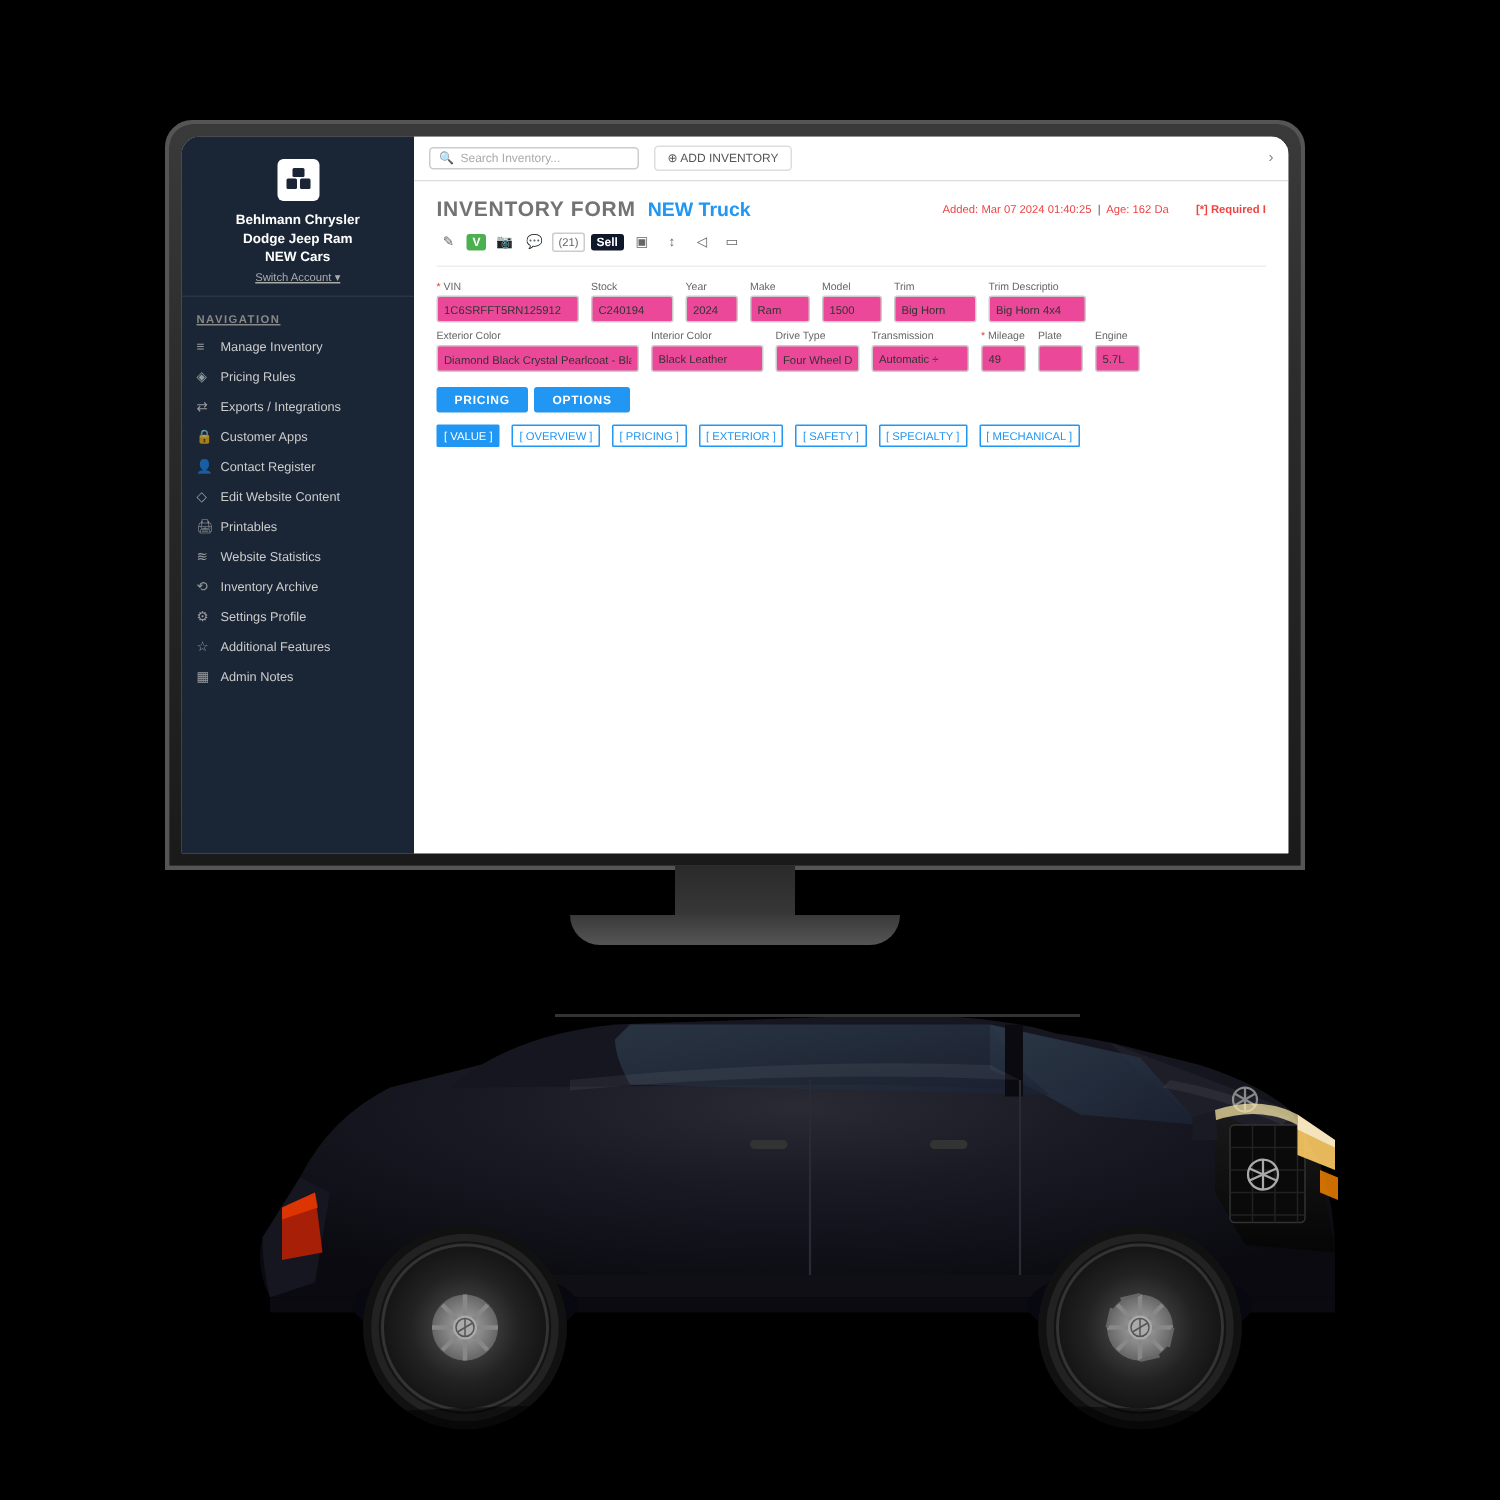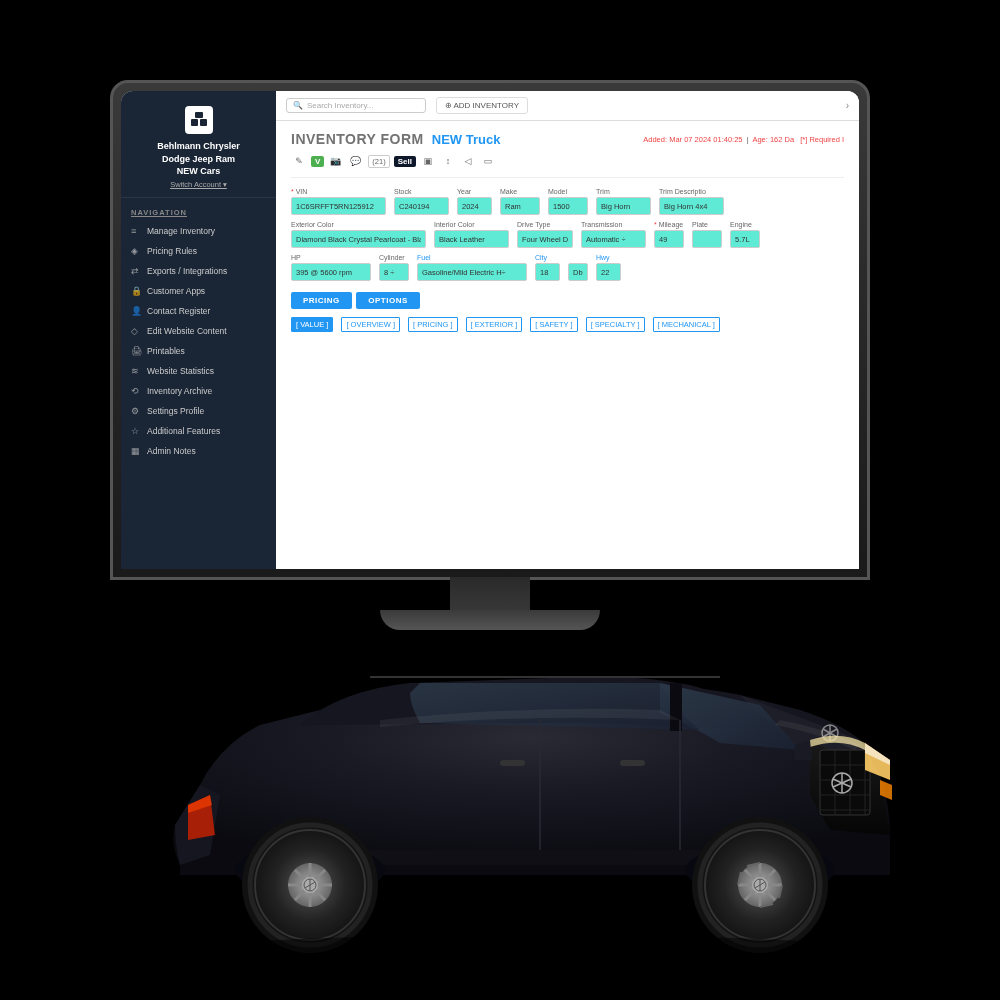--- a/index.html
+++ b/index.html
@@ -290,21 +290,21 @@
     .field-label.required::before {
       content: '* ';
       color: #e44;
     }
     .field-input {
       border: 1px solid #ccc;
       border-radius: 2px;
       padding: 2px 4px;
       font-size: 7.5px;
       color: #333;
-      background: #5eead4;
+      background: #ec4899;
       height: 18px;
     }
 
     
     .section-btn {
       background: #2196F3;
       color: #fff;
       border: none;
       padding: 4px 12px;
       font-size: 8px;
@@ -366,21 +366,22 @@
       position: absolute;
       bottom: 0;
       left: 50px;
       width: 820px;
       height: 450px;
     }
 
     .required-note {
       font-size: 7.5px;
       color: #e44;
-      margin-left: 4px;
+      margin-left: 16px;
+      font-weight: bold;
     }
   </style>
 </head>
 <body>
 
 <div class="monitor-outer">
   <div class="monitor-bezel">
     <div class="monitor-camera-dot"></div>
 
     <div class="screen">
@@ -551,46 +552,20 @@
               <div class="field-group">
                 <div class="field-label">Plate</div>
                 <input class="field-input" style="width: 30px;" value="" readonly="">
               </div>
               <div class="field-group">
                 <div class="field-label">Engine</div>
                 <input class="field-input" style="width: 30px;" value="5.7L" readonly="">
               </div>
             </div>
 
-            <div class="fields-row">
-              <div class="field-group">
-                <div class="field-label">HP</div>
-                <input class="field-input" style="width: 80px;" value="395 @ 5600 rpm" readonly="">
-              </div>
-              <div class="field-group">
-                <div class="field-label">Cylinder</div>
-                <input class="field-input" style="width: 30px;" value="8 ÷" readonly="">
-              </div>
-              <div class="field-group">
-                <div class="field-label" style="color:#2196F3;">Fuel</div>
-                <input class="field-input" style="width: 110px;" value="Gasoline/Mild Electric H÷" readonly="">
-              </div>
-              <div class="field-group">
-                <div class="field-label" style="color:#2196F3;">City</div>
-                <input class="field-input" style="width: 25px;" value="18" readonly="">
-              </div>
-              <div class="field-group">
-                <div class="field-label">&nbsp;</div>
-                <input class="field-input" style="width: 20px;" value="Db" readonly="">
-              </div>
-              <div class="field-group">
-                <div class="field-label" style="color:#2196F3;">Hwy</div>
-                <input class="field-input" style="width: 25px;" value="22" readonly="">
-              </div>
-            </div>
           </div>
 
           
           <button class="section-btn">PRICING</button>
 
           
           <button class="section-btn">OPTIONS</button>
           <div class="options-row">
             <span class="option-tag active">[ VALUE ]</span>
             <span class="option-tag">[ OVERVIEW ]</span>

